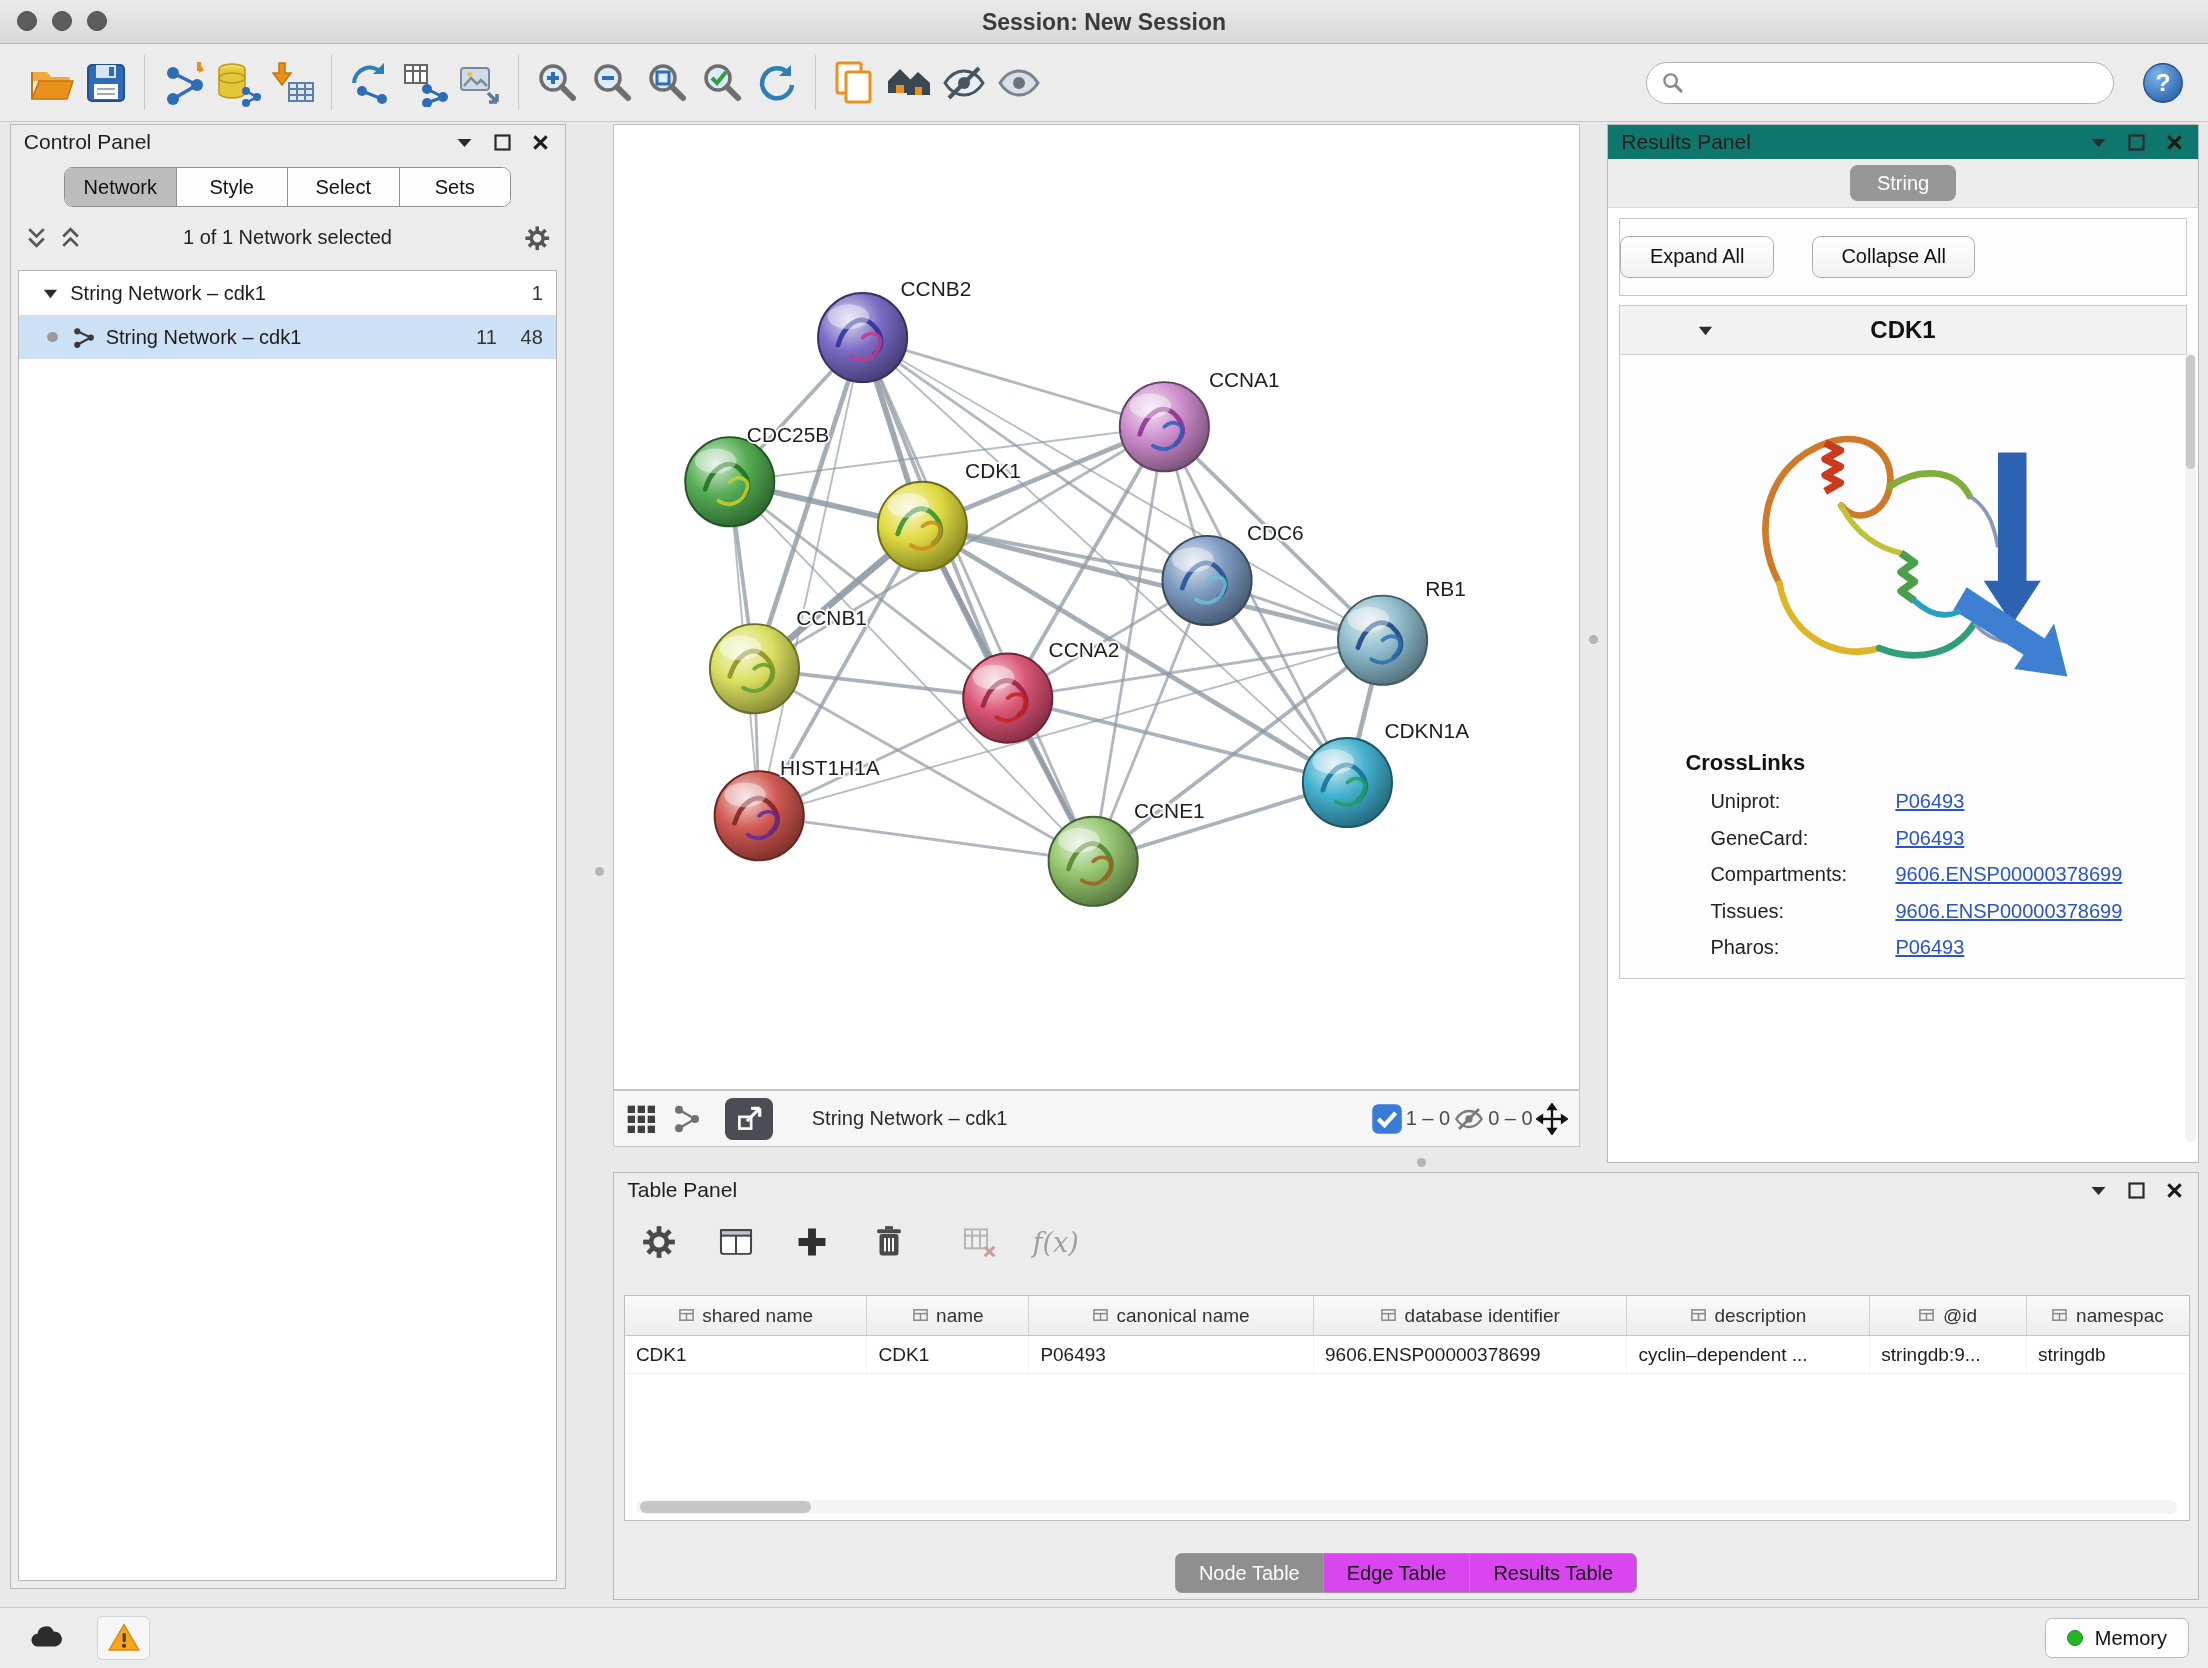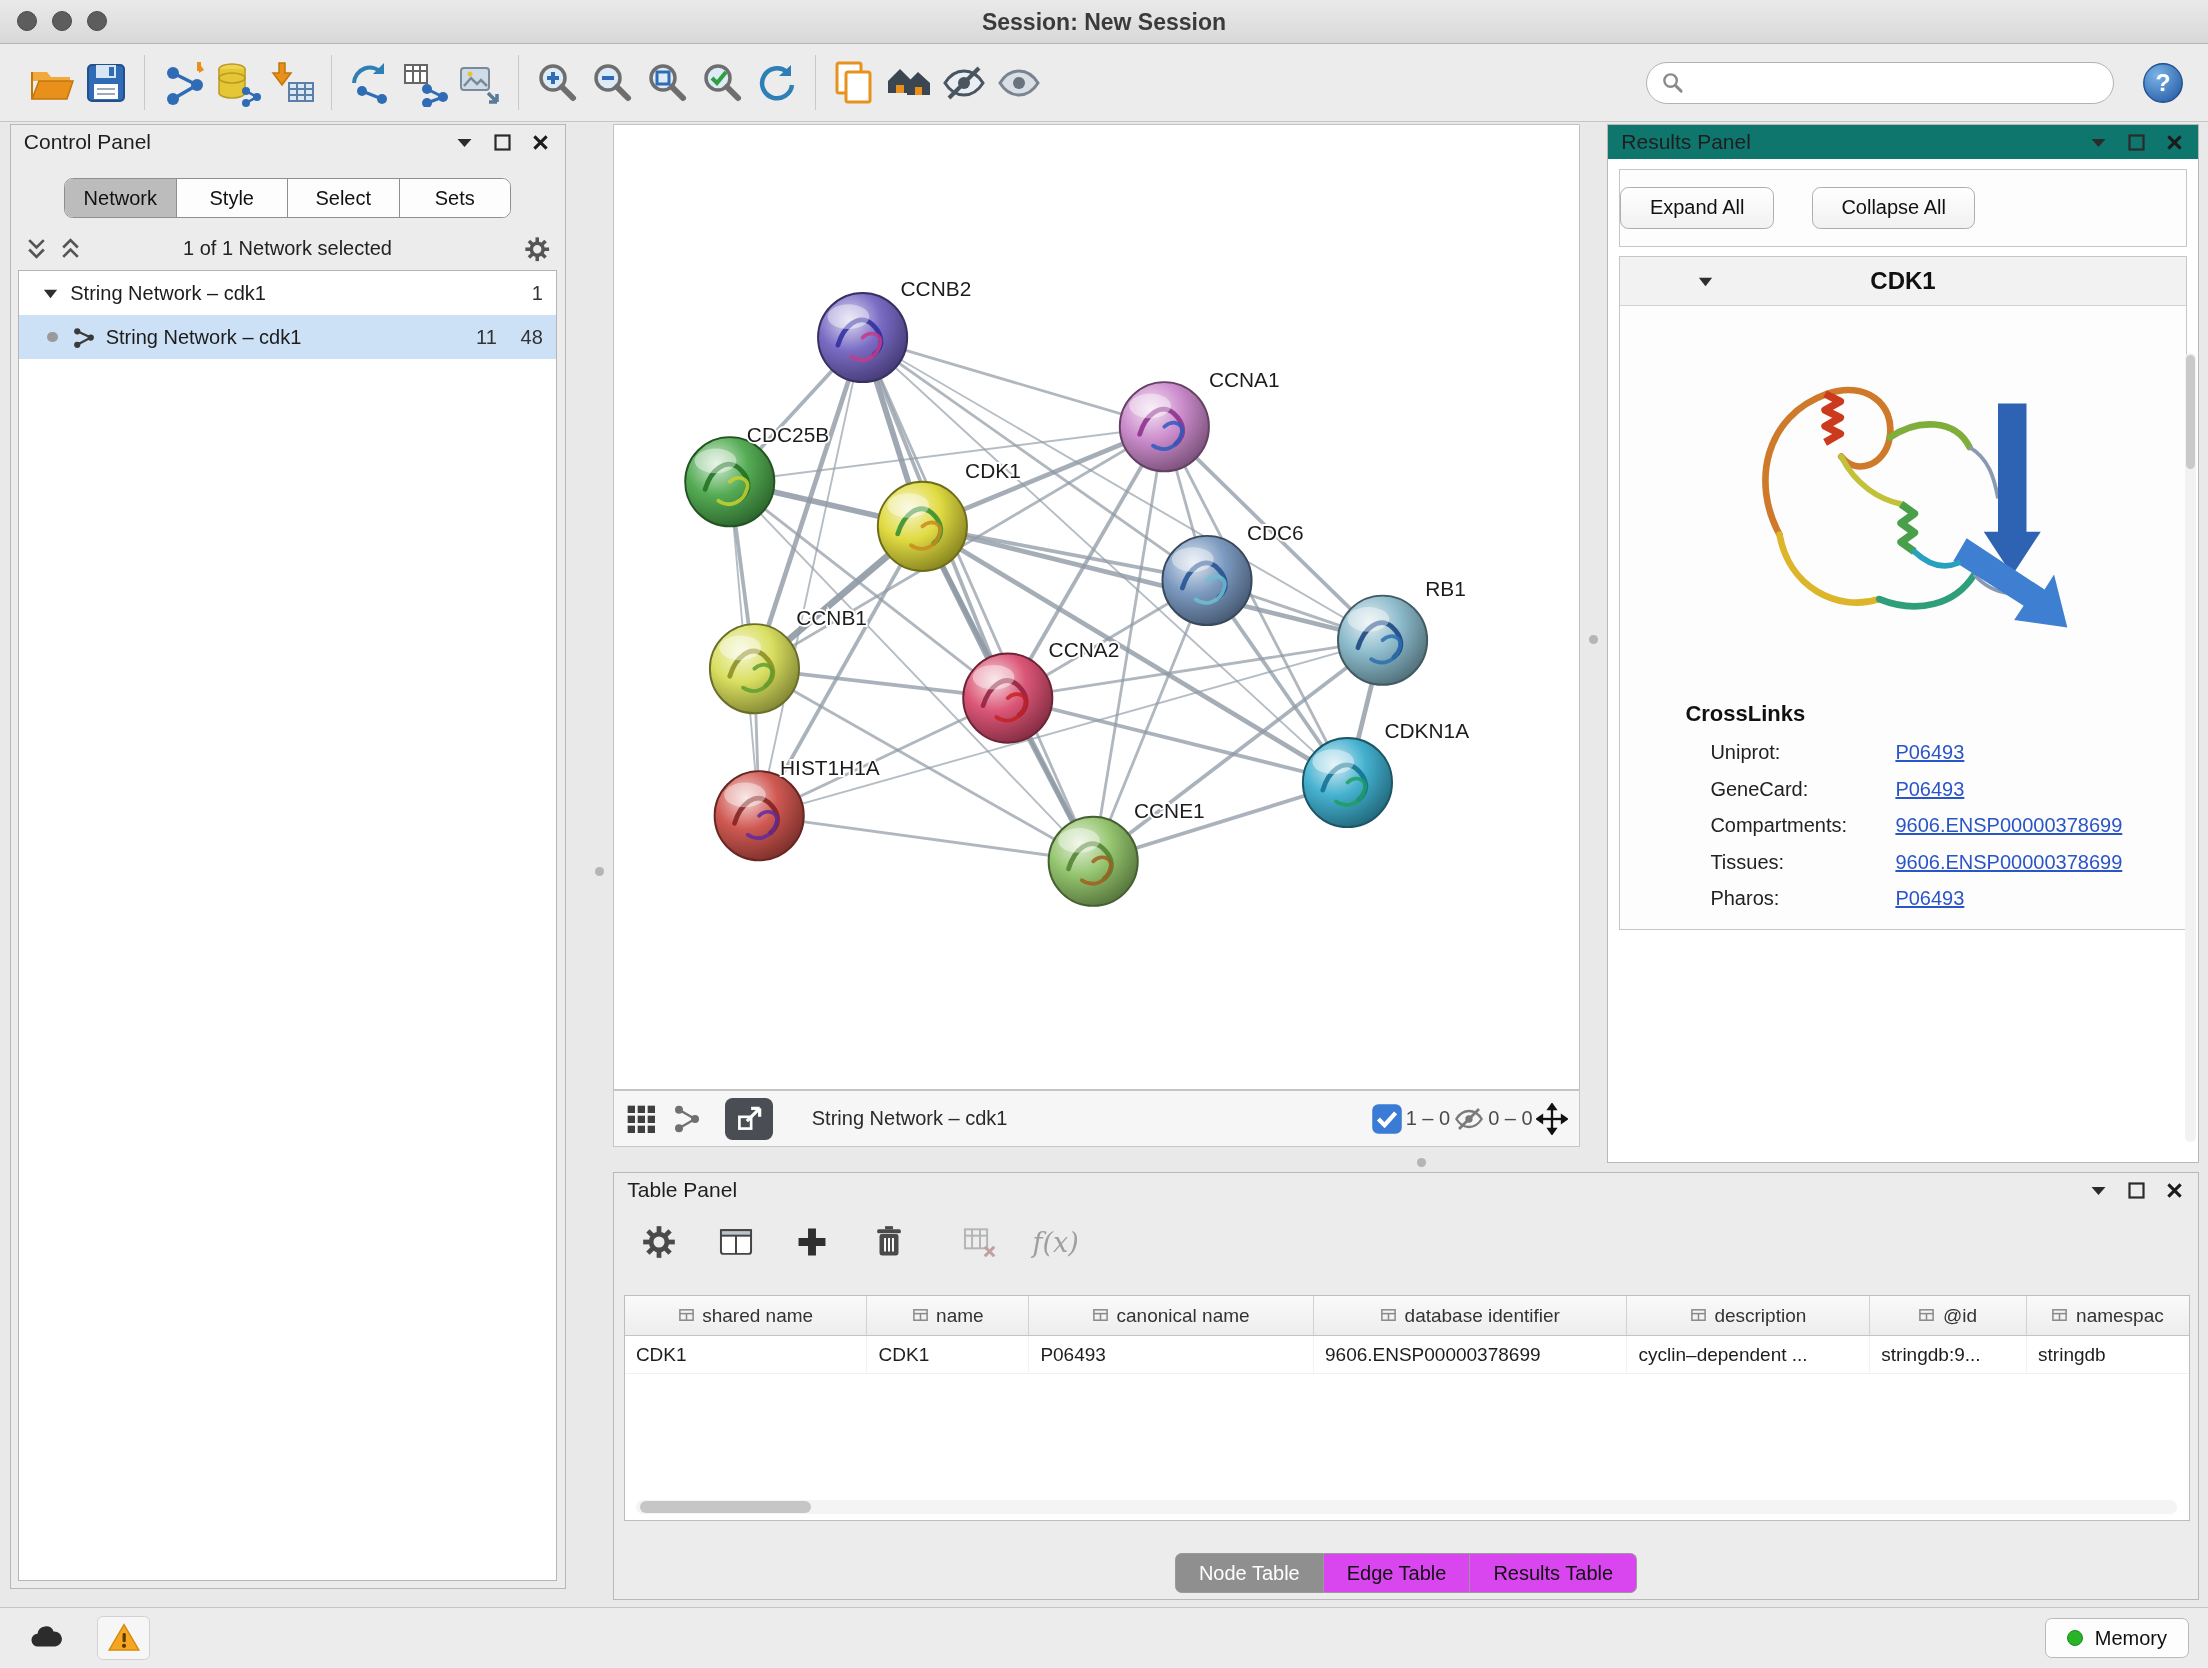--- a/index.html
+++ b/index.html
@@ -19,21 +19,21 @@
 .search input{width:100%;height:100%;border:1px solid #b3b3b3;border-radius:21px;background:#fff;padding:0 19px 0 48px;font-size:20px;outline:none;color:#333}
 .search .mag{position:absolute;left:15px;top:9.5px;width:23px;height:23px}
 .helpbtn{margin-left:27px;width:44px;height:44px;border:none;background:none;cursor:pointer}
 
 .panel{position:absolute;background:#ececec;border:1px solid #b8b8b8}
 .phead{height:34px;display:flex;align-items:center;padding:0 13.3px;font-size:21px;color:#1e1e1e}
 .phead .picons{margin-left:auto;display:flex;gap:17px;align-items:center}
 .picons svg{width:21px;height:21px}
 
 #control-panel{left:9.5px;top:124px;width:556px;height:1465px}
-.segwrap{display:flex;justify-content:center;margin-top:19px}
+.segwrap{display:flex;justify-content:center;margin-top:8px}
 .seg{display:flex;width:447px;border:1px solid #8f8f8f;border-radius:8.6px;overflow:hidden;background:#fdfdfd}
 .segbtn{flex:1;text-align:center;font-size:20px;padding:7.6px 0;color:#111;border-right:1px solid #8f8f8f;background:#fdfdfd;cursor:pointer}
 .segbtn:last-child{border-right:none}
 .segbtn.active{background:#bcbcbc}
 .selrow{position:relative;height:46px;margin-top:7.6px;display:flex;align-items:center;padding:0 13.3px}
 .selrow .chev{width:25px;height:25px;margin-right:9.5px}
 .seltext{position:absolute;left:0;right:0;text-align:center;font-size:20px;color:#222}
 .selrow .gear{margin-left:auto;width:28.5px;height:28.5px;z-index:2}
 .treebox{position:absolute;left:7.6px;top:145px;width:539px;height:1311px;background:#fff;border:1px solid #b5b5b5;overflow:hidden}
 .trow{height:44px;display:flex;align-items:center;font-size:20px;color:#1c1c1c;padding:0 13.3px}
@@ -601,20 +601,23 @@
       <svg viewBox="0 0 24 24">
           <path d="M4 8l8 9 8-9z" fill="#2b2b2b"></path>
         </svg>
       <svg viewBox="0 0 24 24">
           <rect x="4" y="4" width="16" height="16" fill="none" stroke="#2b2b2b" stroke-width="2.5"></rect>
         </svg>
       <svg viewBox="0 0 24 24">
           <path d="M5 5l14 14M19 5L5 19" stroke="#1b1b1b" stroke-width="3.5"></path>
         </svg>
     </span>
+  </div>
+  <div class="stringtabrow">
+    <button class="stringtab">String</button>
   </div>
   <div class="rbox">
     <div class="btnrow">
       <button class="macbtn">Expand All</button>
       <button class="macbtn">Collapse All</button>
     </div>
   </div>
   <div class="rbox">
     <div class="genehead">
       <svg class="tri" viewBox="0 0 20 20">

